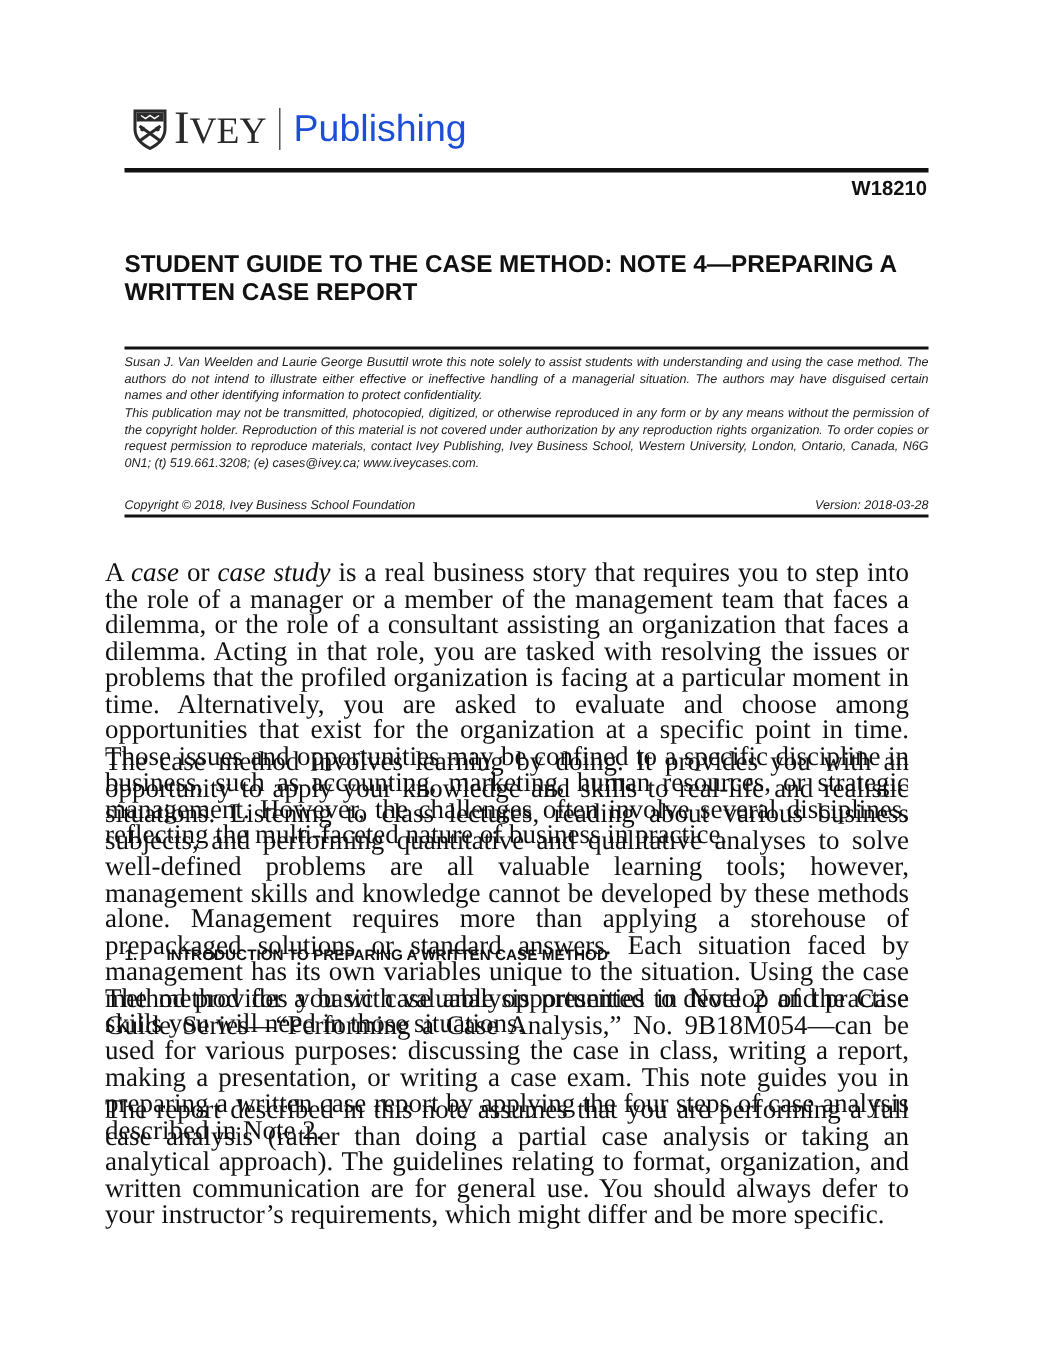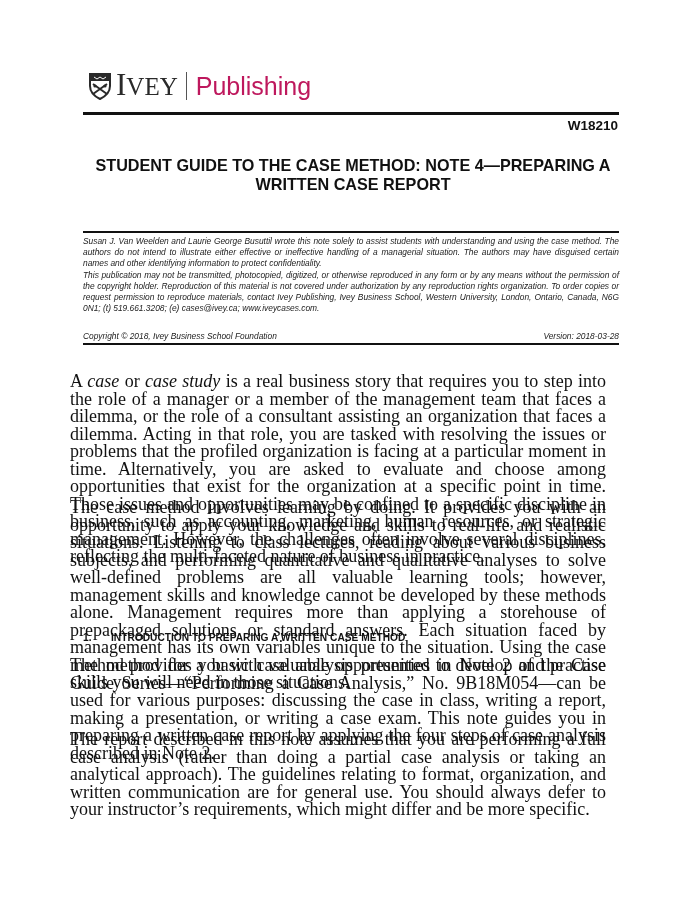--- a/index.html
+++ b/index.html
@@ -4,26 +4,26 @@
 <style>
   html, body { margin: 0; padding: 0; background: #ffffff; }
   body { width: 700px; height: 906px; position: relative; overflow: hidden; color: #111; }
   .page { position: absolute; left: 0; top: 0; width: 700px; height: 906px; }
 
   .logo { position: absolute; left: 88px; top: 68px; height: 36px; display: flex; align-items: center; }
   .shield { width: 24px; height: 28px; margin-right: 4px; }
   .ivey { font-family: "Liberation Serif", serif; font-size: 31px; color: #2a2a2a; letter-spacing: 0px; line-height: 36px; }
   .ivey .small { font-size: 25px; }
   .logo-divider { width: 1px; height: 28px; background: #555; margin: 0 9px 0 8px; }
-  .publishing { font-family: "Liberation Sans", sans-serif; font-size: 25px; color: #be185d; line-height: 36px; }
+  .publishing { font-family: "Liberation Sans", sans-serif; font-size: 25px; color: #1d4ed8; line-height: 36px; }
 
   .rule-top { position: absolute; left: 83px; top: 112px; width: 536px; height: 3px; background: #111; }
   .doc-id { position: absolute; right: 82px; top: 118px; font-family: "Liberation Sans", sans-serif; font-weight: bold; font-size: 13.5px; }
 
-  .title { position: absolute; left: 83px; top: 156px; width: 540px; font-family: "Liberation Sans", sans-serif; font-weight: bold; font-size: 16.2px; line-height: 19px; text-align: center; }
+  .title { position: absolute; left: 83px; top: 167px; width: 540px; font-family: "Liberation Sans", sans-serif; font-weight: bold; font-size: 16.2px; line-height: 19px; }
 
   .rule-meta { position: absolute; left: 83px; top: 231px; width: 536px; height: 1.5px; background: #111; }
   .meta { position: absolute; left: 83px; width: 536px; font-family: "Liberation Sans", sans-serif; font-style: italic; font-size: 8.4px; line-height: 11px; text-align: justify; color: #222; }
   .meta1 { top: 236px; }
   .meta2 { top: 270px; }
   .copyright-row { position: absolute; left: 83px; top: 331px; width: 536px; font-family: "Liberation Sans", sans-serif; font-style: italic; font-size: 8.4px; line-height: 11px; display: flex; justify-content: space-between; color: #222; align-items: center; }
   .rule-bottom { position: absolute; left: 83px; top: 343px; width: 536px; height: 1.5px; background: #111; }
 
   .body-text { position: absolute; left: 70px; width: 536px; font-family: "Liberation Serif", serif; font-size: 18px; line-height: 17.5px; text-align: justify; color: #111; }
   .p1 { top: 373px; }

